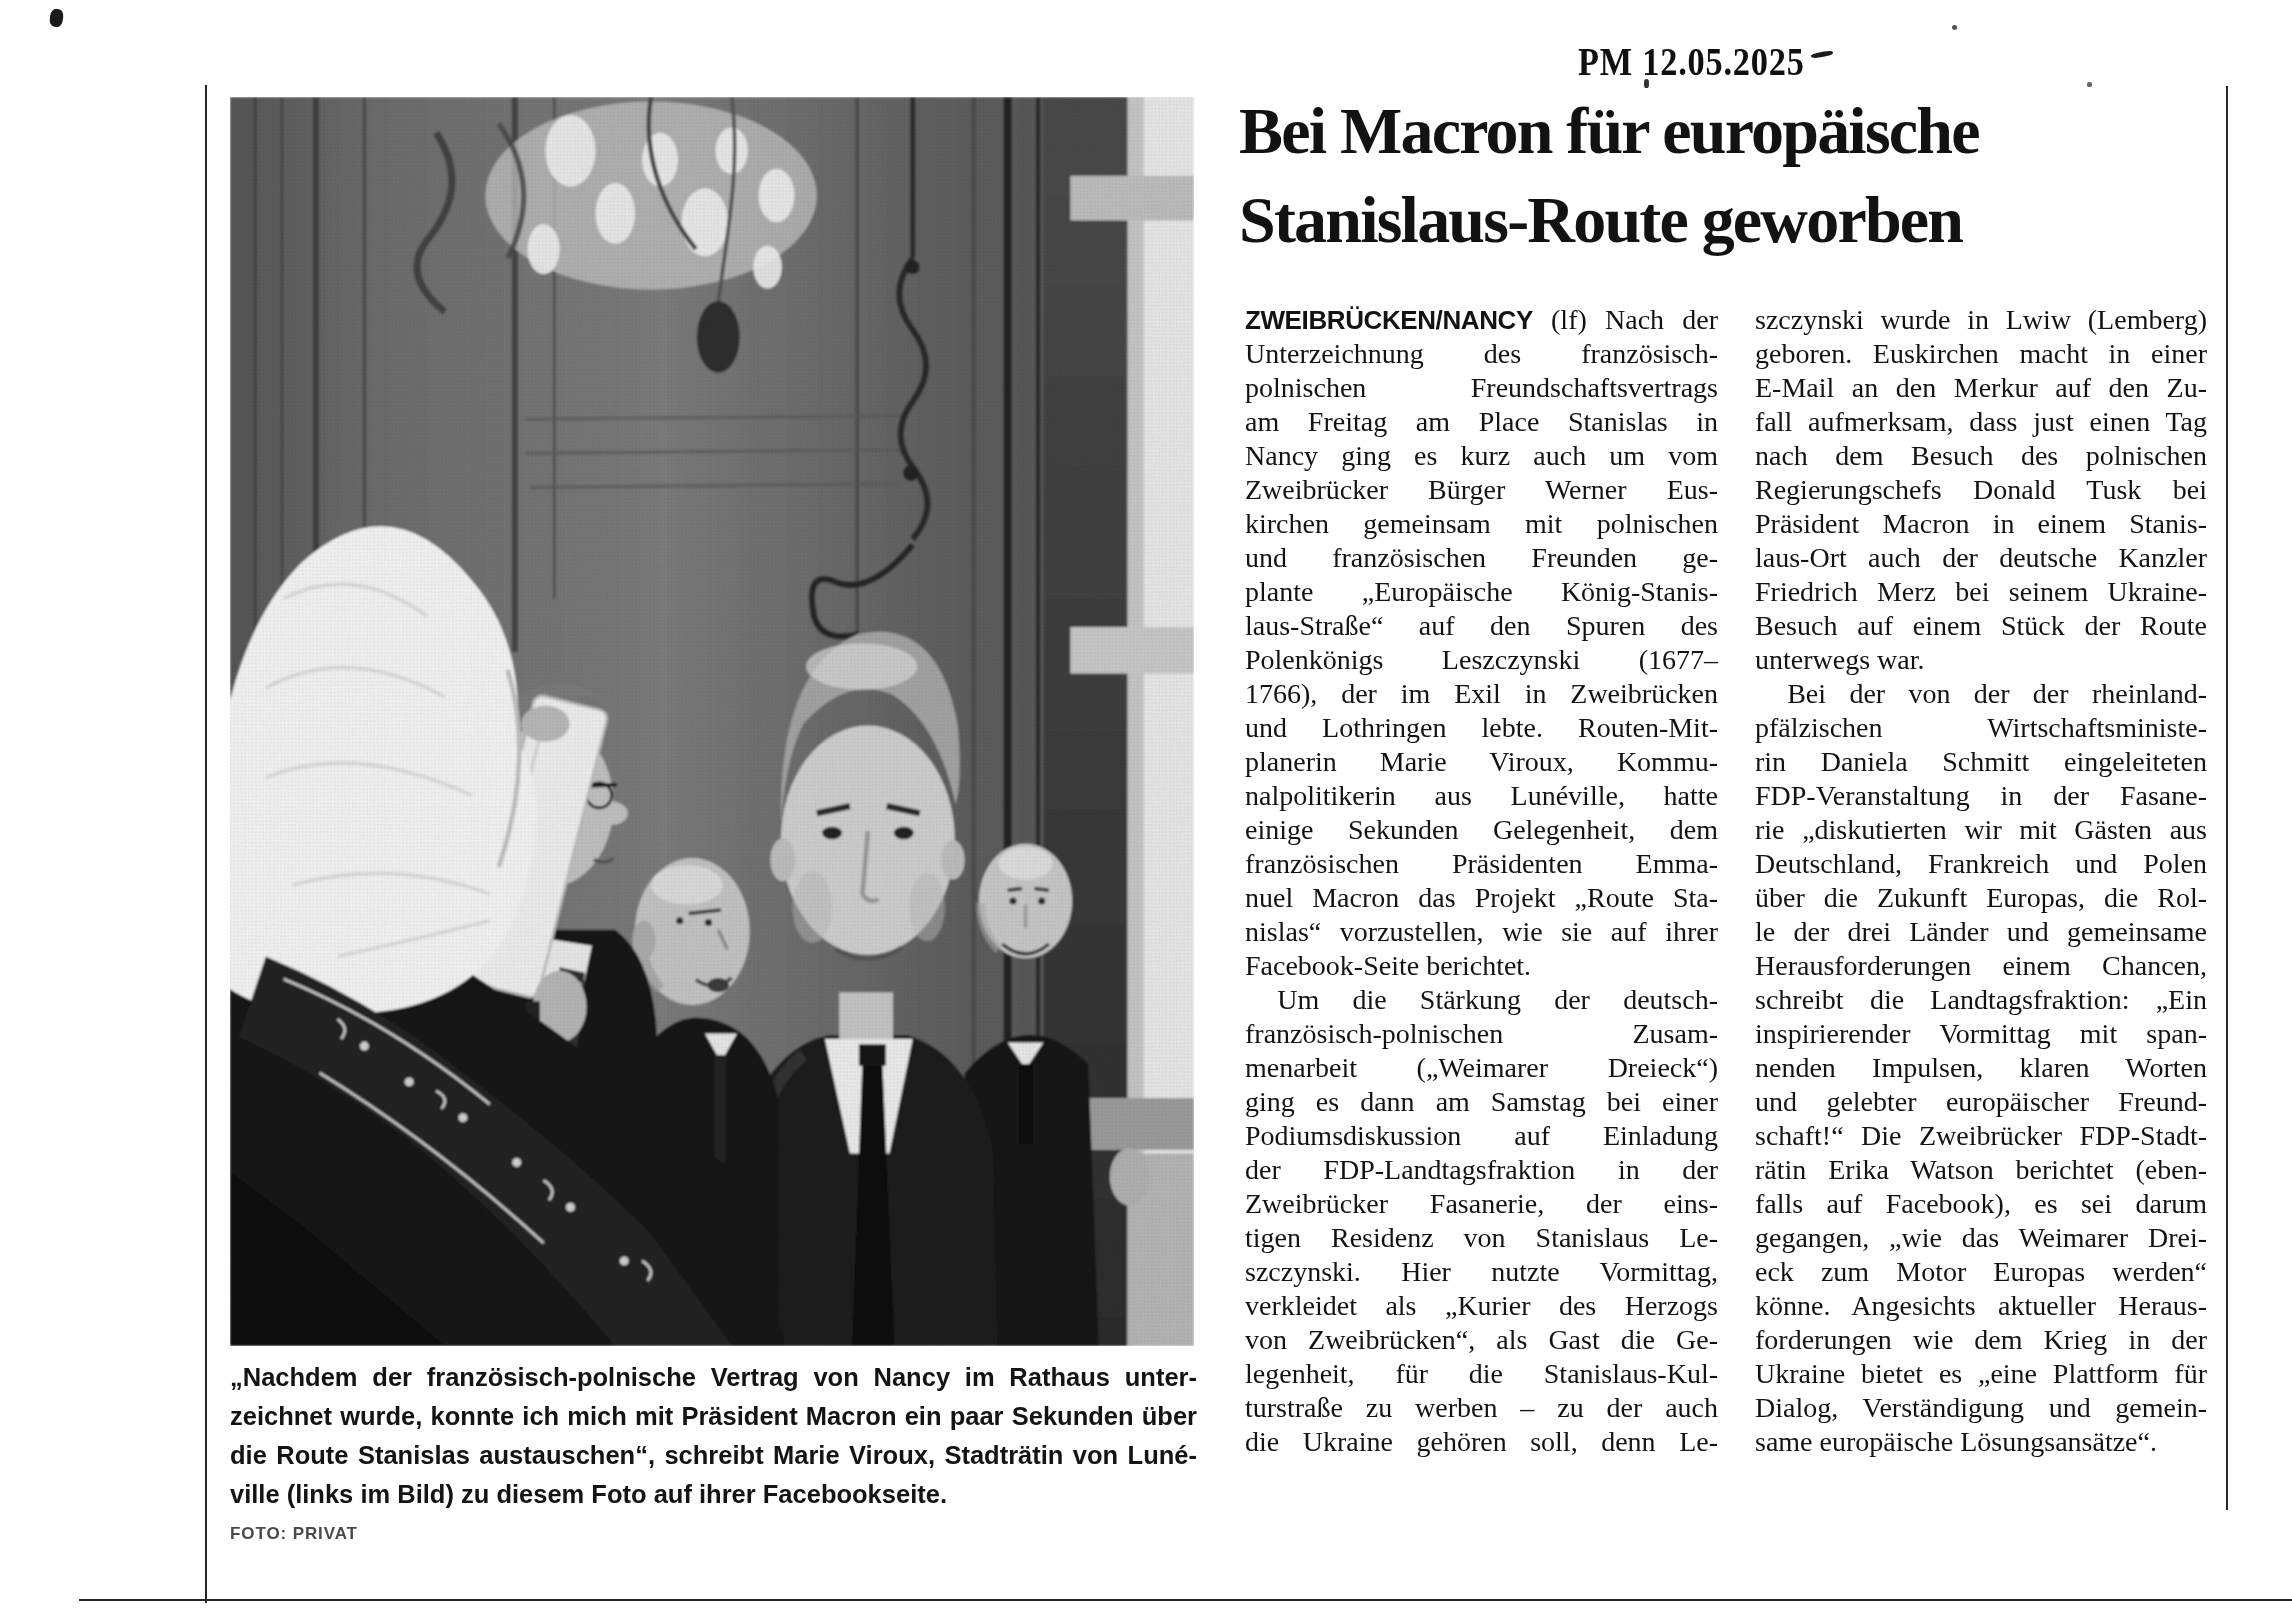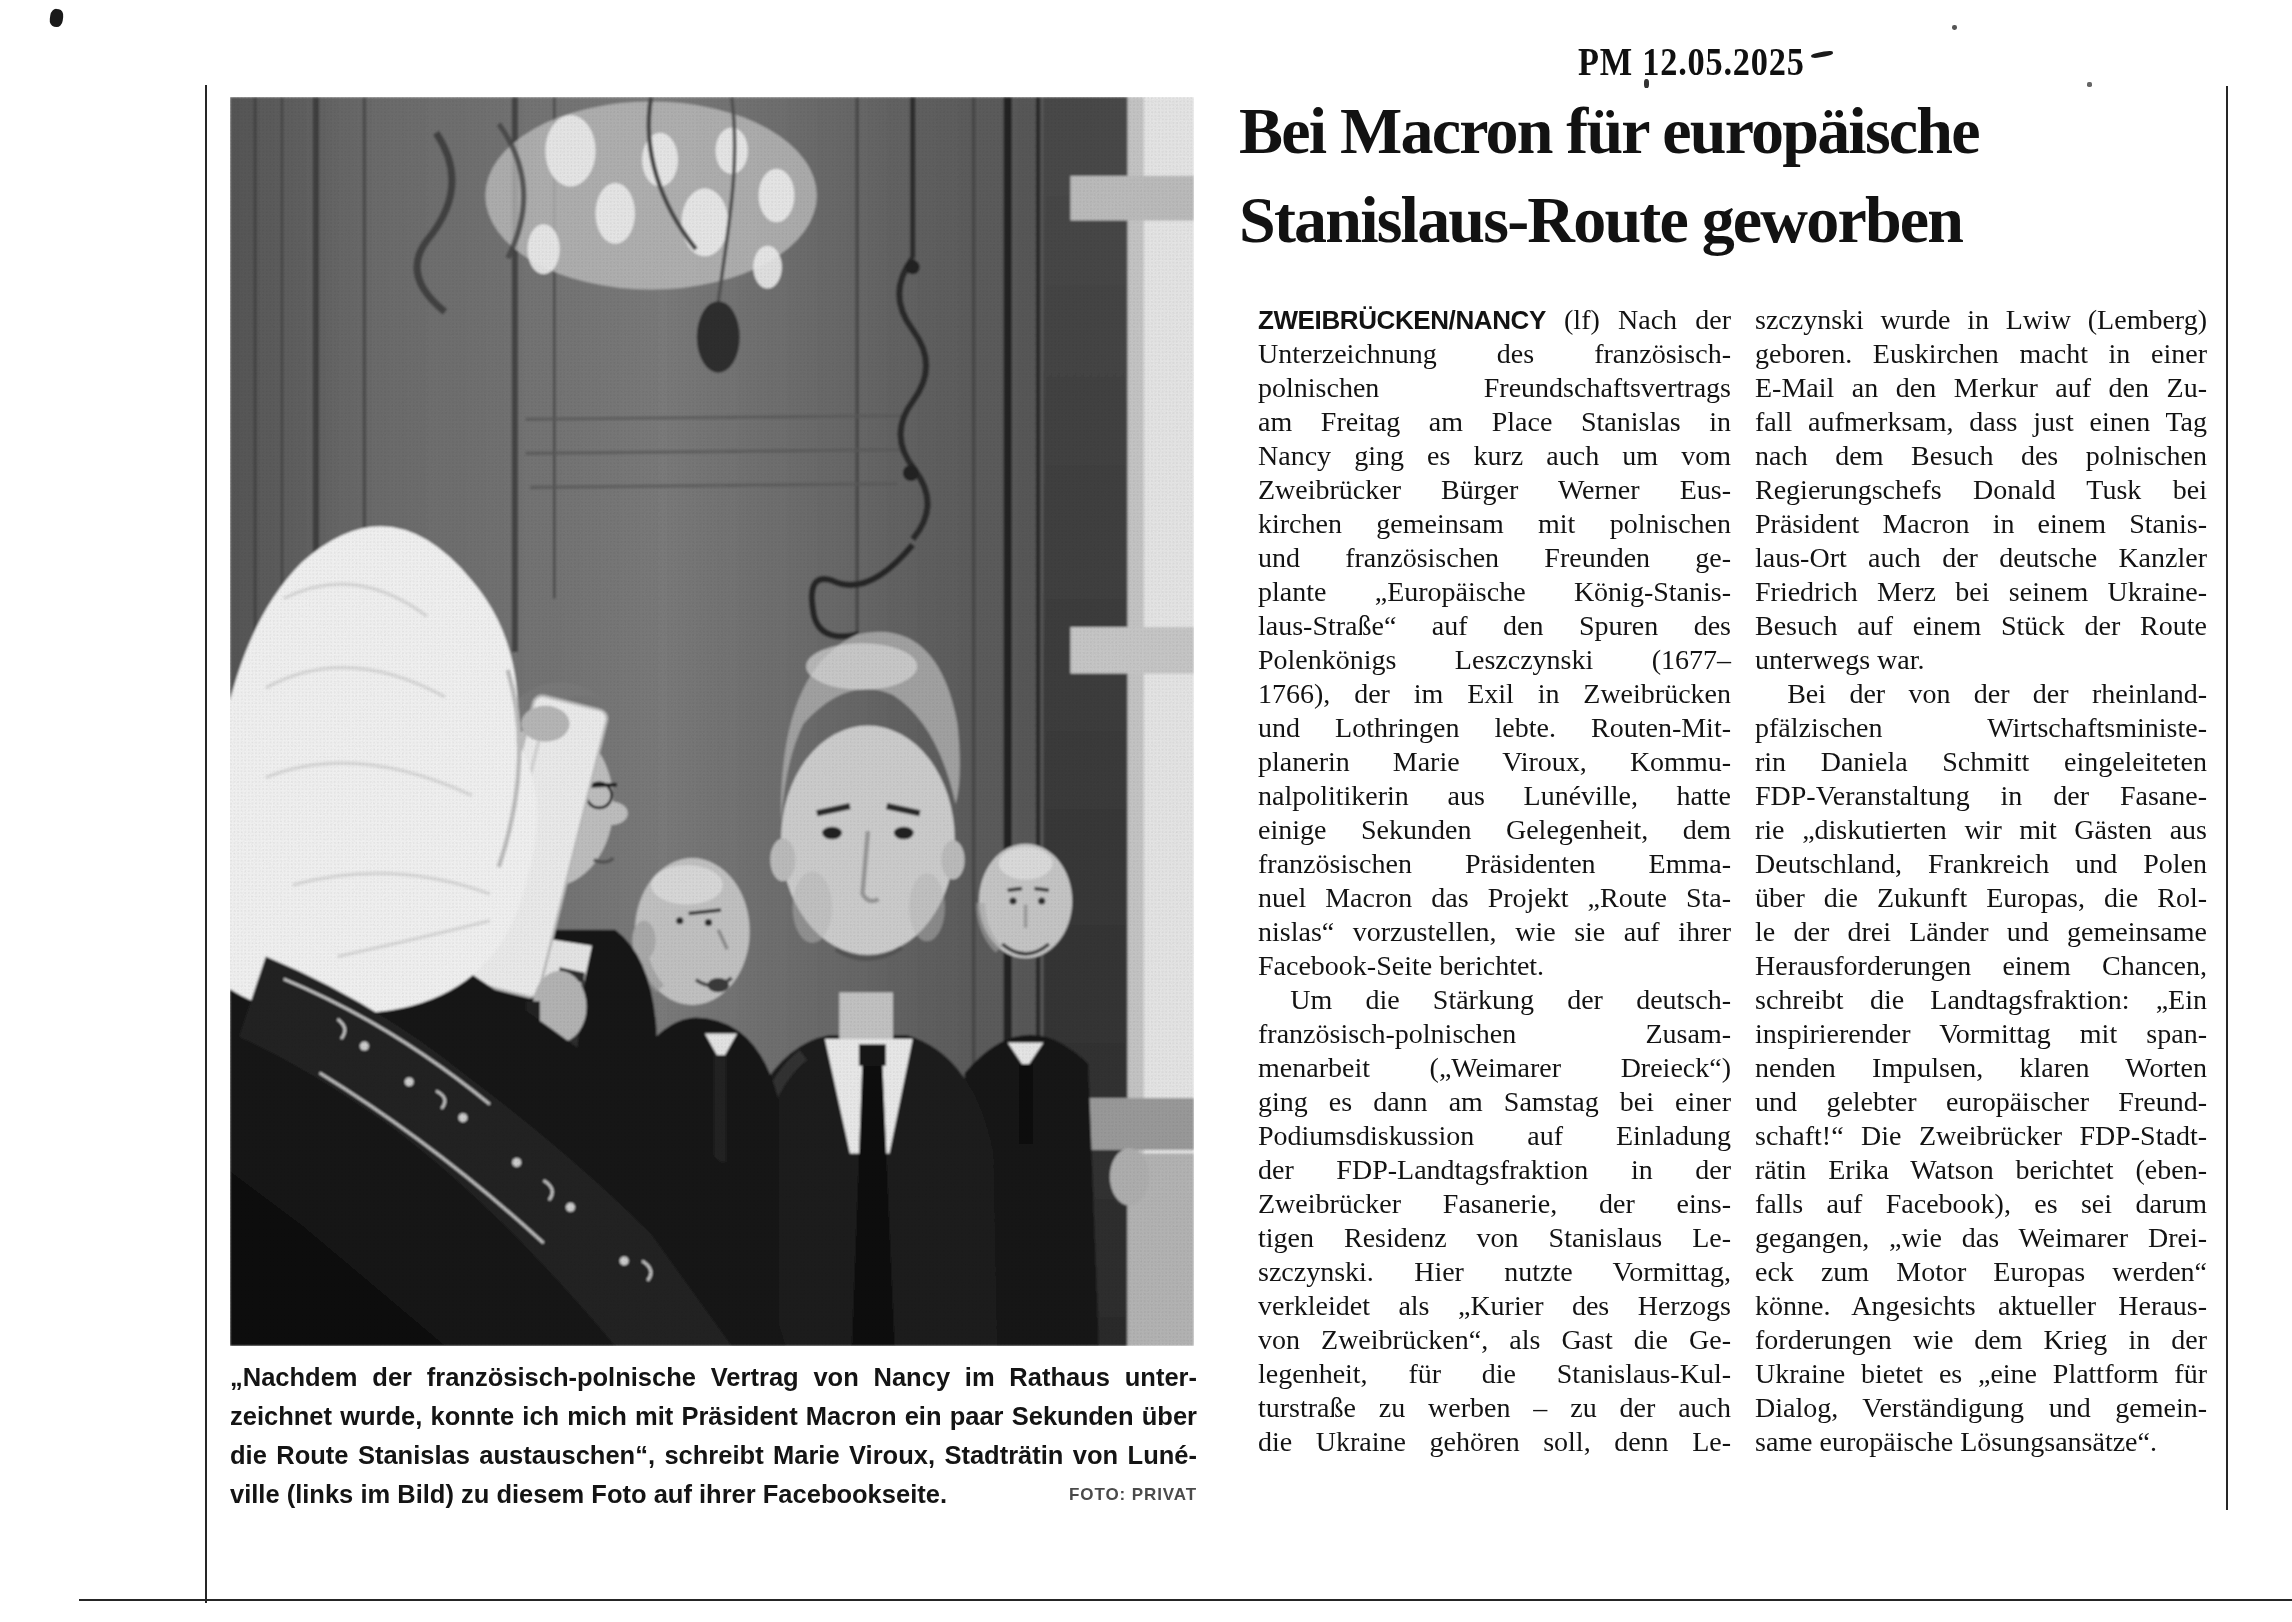--- a/index.html
+++ b/index.html
@@ -16,39 +16,39 @@
     font-family:"Liberation Serif",serif;font-weight:700;font-size:39px;
     transform:scaleX(.88);transform-origin:left top;letter-spacing:0.9px;color:#101010;
   }
   .headline{
     position:absolute;left:1239px;top:86px;width:976px;
     font-family:"Liberation Serif",serif;font-weight:700;font-size:66px;
     line-height:89px;letter-spacing:-1.8px;color:#121212;white-space:nowrap;
   }
   
   .col{position:absolute;top:303px;font-size:28px;line-height:34px;color:#131313;}
-  .col1{left:1245px;width:473px;margin-left:13px;}
+  .col1{left:1245px;width:473px;}
   .col2{left:1755px;width:452px;}
   .line{text-align:justify;text-align-last:justify;}
   .line.last{text-align:left;text-align-last:left;}
   .para.indent .line:first-child{text-indent:1.15em;}
   .lead{
     font-family:"Liberation Sans",sans-serif;font-weight:700;font-size:26px;
     letter-spacing:-0.4px;
   }
   
   .photo{position:absolute;left:230px;top:97px;width:964px;height:1249px;}
   
   .caption{
     position:absolute;left:230px;top:1358px;width:967px;
     font-family:"Liberation Sans",sans-serif;font-weight:700;
     font-size:25.5px;line-height:39px;color:#141414;
   }
   .caption .line{text-align:justify;text-align-last:justify;}
-  .caption-lastrow{display:flex;justify-content:space-between;align-items:flex-start;}
+  .caption-lastrow{display:flex;justify-content:space-between;align-items:flex-start;flex-direction:column;}
   .credit{
     font-size:17px;letter-spacing:0.9px;color:#4a4a4a;font-weight:700;
     font-family:"Liberation Sans",sans-serif;
   }
 </style>
 </head>
 <body>
 
 <div class="speck" style="left:50px;top:9px;width:13.4px;height:18px;transform:rotate(8deg);"></div>
 <div class="rule" style="left:205px;top:85px;width:1.8px;height:1518px;"></div>

